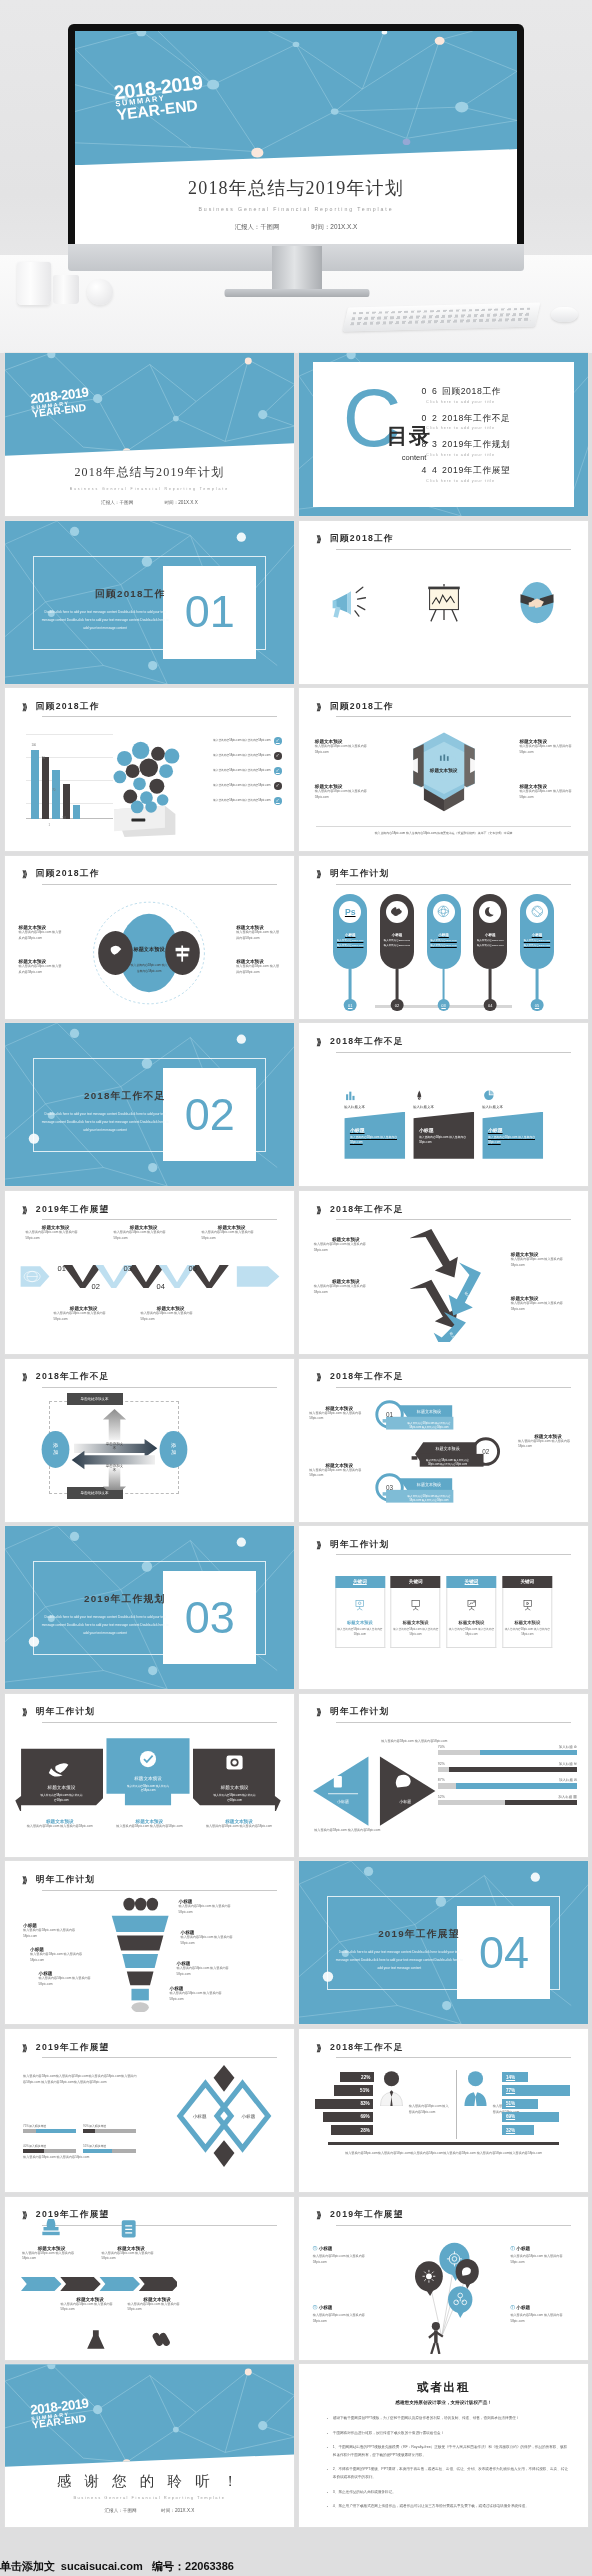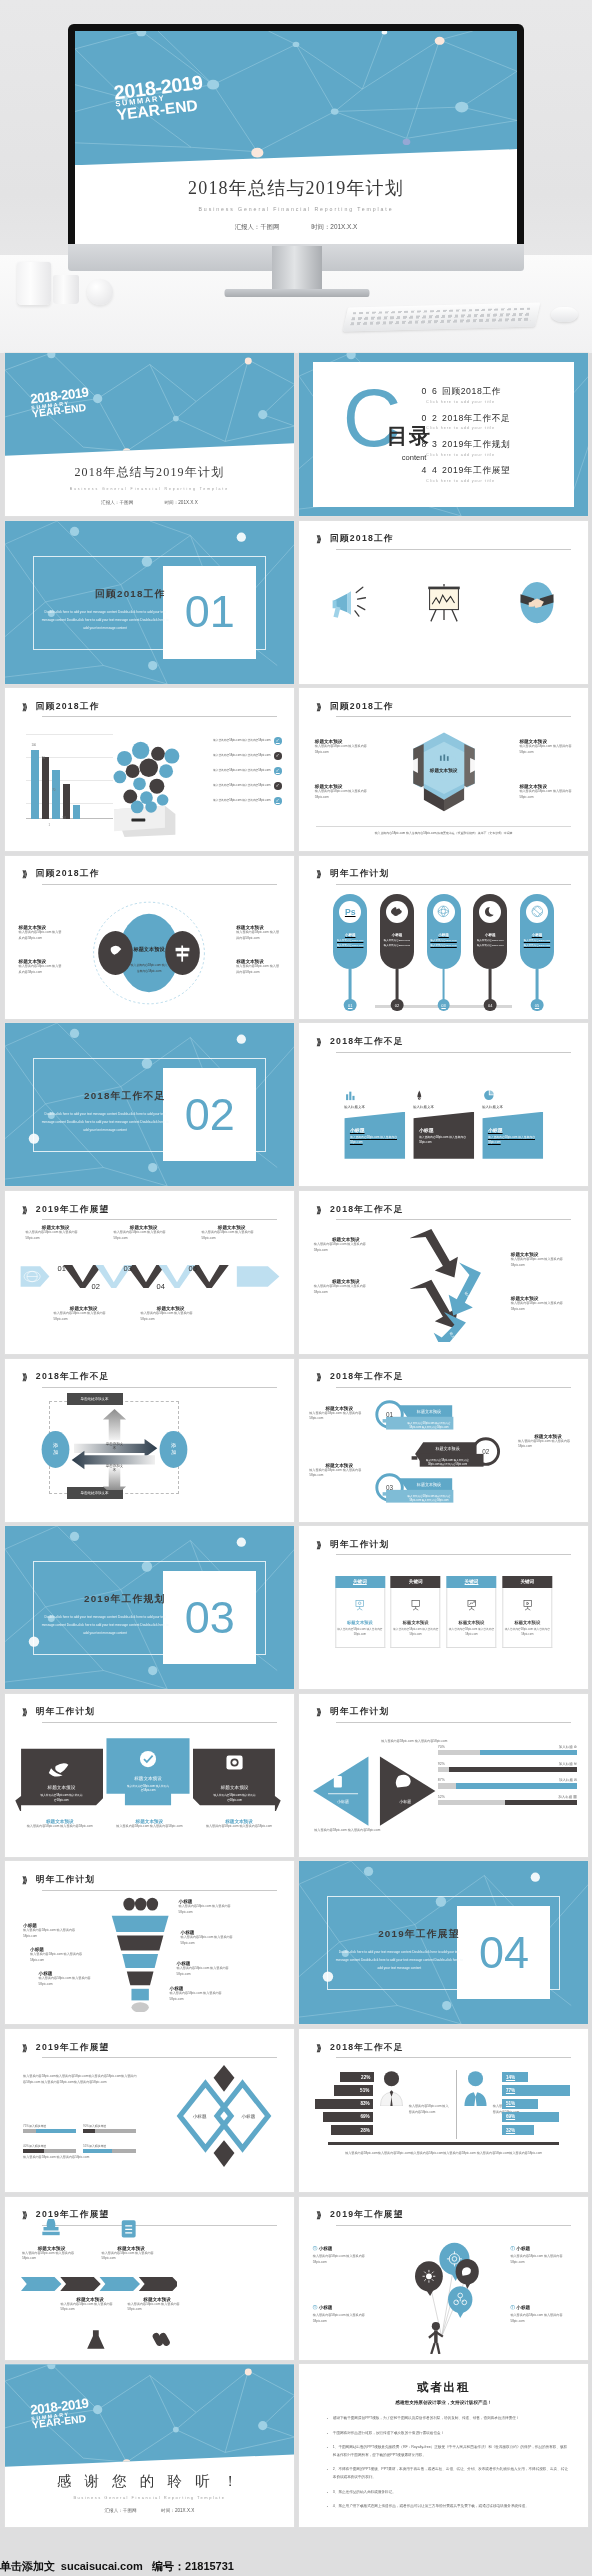--- a/index.html
+++ b/index.html
@@ -1443,15 +1443,15 @@
         </div>
     </div>
   </div>
 
 </div>
 
 <div class="footer">
   <span class="wm">单击添加文</span>
   <span class="wm" style="margin-left:5.8px">sucaisucai.com</span>
   <span class="wm" style="margin-left:9.3px">编号：</span>
-  <span class="wm">21815731</span>
+  <span class="wm">22063386</span>
 </div>
 
 
 </body></html>

